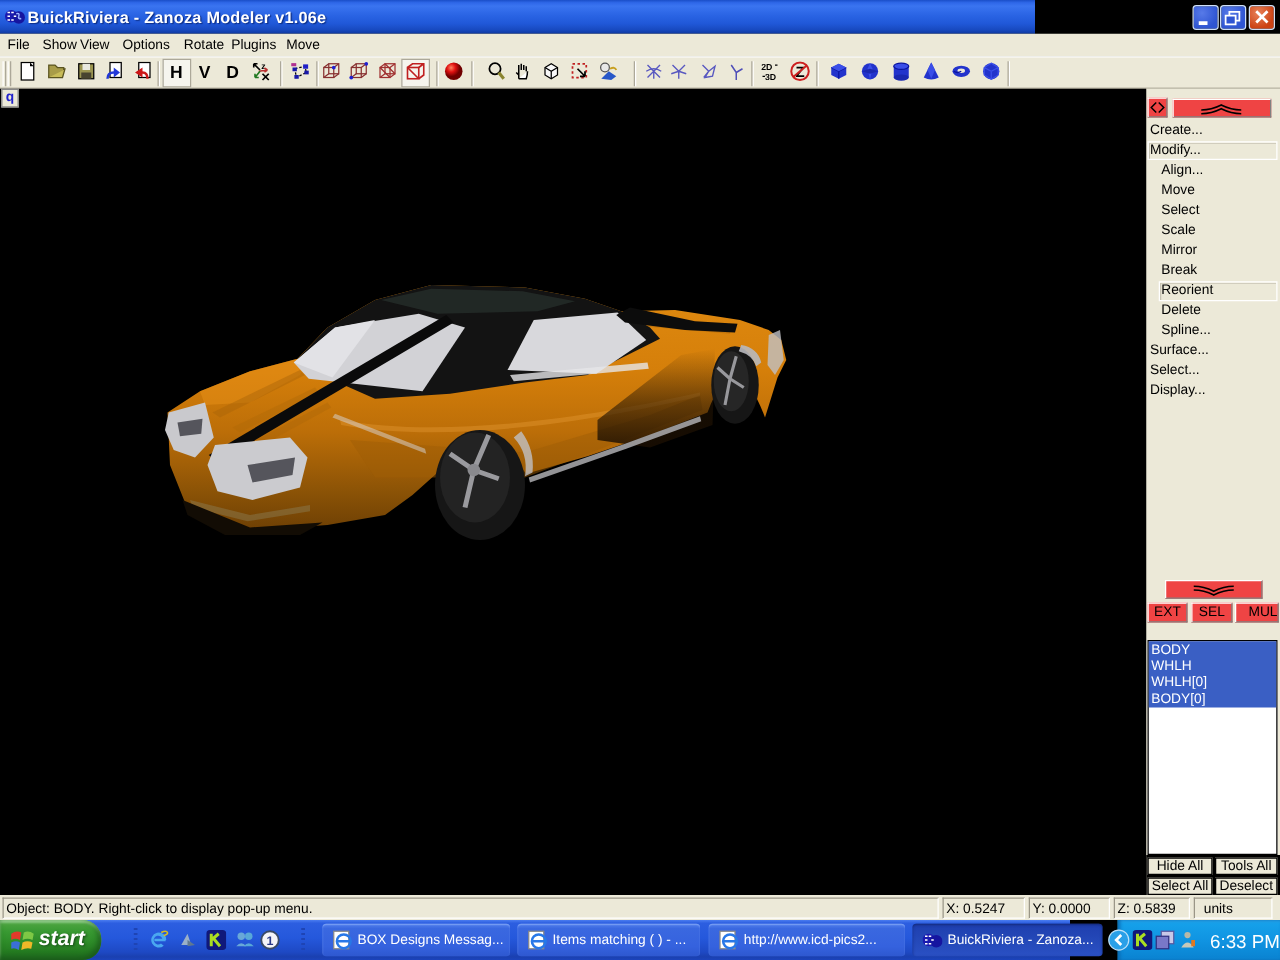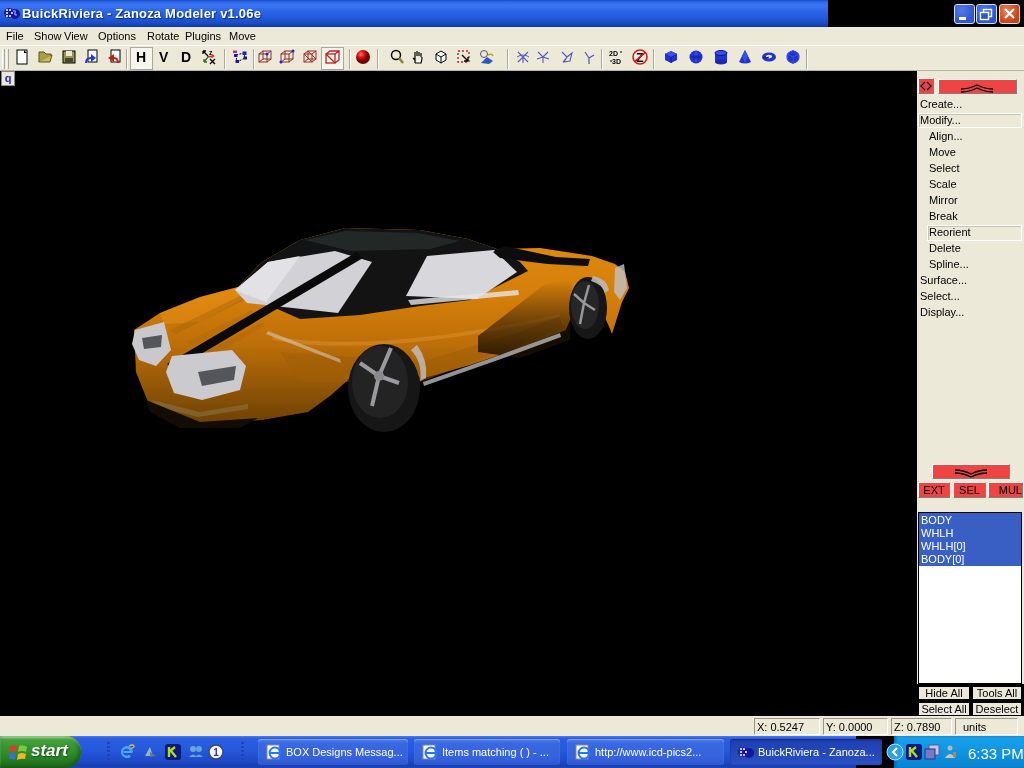--- a/index.html
+++ b/index.html
@@ -347,23 +347,24 @@
     <div class="item" style="top:41px">BODY[0]</div>
   </div>
   <div class="abs" style="left:0;top:613px;width:107px;height:32px;background:#000"></div>
   <div class="bbtn" style="left:1px;top:615px;width:52px;height:14px;line-height:13px">Hide All</div>
   <div class="bbtn" style="left:55px;top:615px;width:50px;height:14px;line-height:13px">Tools All</div>
   <div class="bbtn" style="left:1px;top:631px;width:52px;height:14px;line-height:13px">Select All</div>
   <div class="bbtn" style="left:55px;top:631px;width:50px;height:14px;line-height:13px">Deselect</div>
 </div>
 
 <div class="abs" id="statusbar">
+  <div class="spanel" style="left:2px;width:749px">Object: BODY. Right-click to display pop-up menu.</div>
   <div class="spanel" style="left:754px;width:66px">X: 0.5247</div>
   <div class="spanel" style="left:823px;width:65px">Y: 0.0000</div>
-  <div class="spanel" style="left:891px;width:61px">Z: 0.7890</div>
+  <div class="spanel" style="left:891px;width:61px">Z: 0.5839</div>
   <div class="spanel" style="left:955px;width:63px;padding-left:7px">units</div>
 </div>
 
 <div class="abs" id="taskbar">
   <div class="abs" id="startbtn">
     <svg class="abs" style="left:8px;top:6px" width="21" height="21" viewBox="0 0 21 21">
       <path d="M1 5 Q5 2 9 4 L8 10 Q4 8 1 10 Z" fill="#e23a2a"></path>
       <path d="M11 4 Q15 2 19 5 L18 10 Q14 8 10 10 Z" fill="#7ec845"></path>
       <path d="M1 12 Q5 10 8 12 L7 18 Q4 16 1 17 Z" fill="#3a6fd8"></path>
       <path d="M10 12 Q14 10 18 12 L17 17 Q13 16 9 18 Z" fill="#f0b828"></path>

